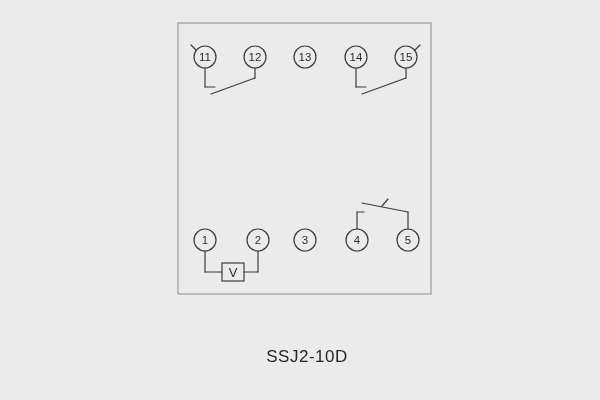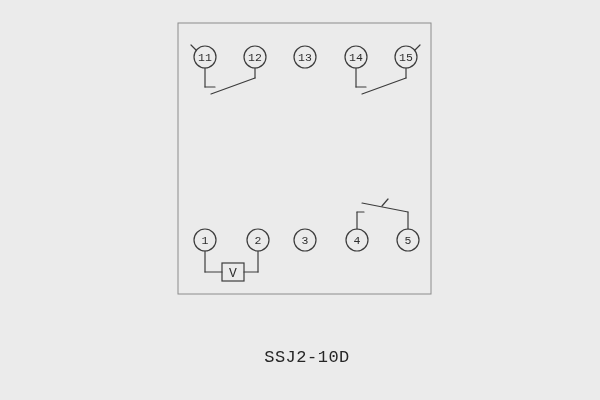--- a/index.html
+++ b/index.html
@@ -1,20 +1,20 @@
 <!DOCTYPE html>
 <html><head>
 <meta charset="utf-8">
 <style>
   html,body{margin:0;padding:0;background:#ebebeb;}
   .stage{
     position:relative;
     width:600px;height:400px;
     background:#ebebeb;
-    font-family:Liberation Mono, monospace;
+    font-family:Liberation Sans, sans-serif;
     overflow:hidden;
   }
   .stage svg{position:absolute;top:0;left:0;}
   .ln{stroke:#3c3c3c;stroke-width:1.2;fill:none;stroke-linecap:round;}
   .circ{stroke:#3c3c3c;stroke-width:1.2;fill:#ebebeb;}
   .box{stroke:#3c3c3c;stroke-width:1.2;fill:none;}
   .outline{stroke:#8c8c8c;stroke-width:1;fill:none;}
   .term-label{font-size:11.5px;fill:#2e2e2e;text-anchor:middle;}
   .coil-label{font-size:13px;fill:#2e2e2e;text-anchor:middle;}
   .title{font-size:17px;fill:#262626;text-anchor:middle;letter-spacing:0.5px;}

